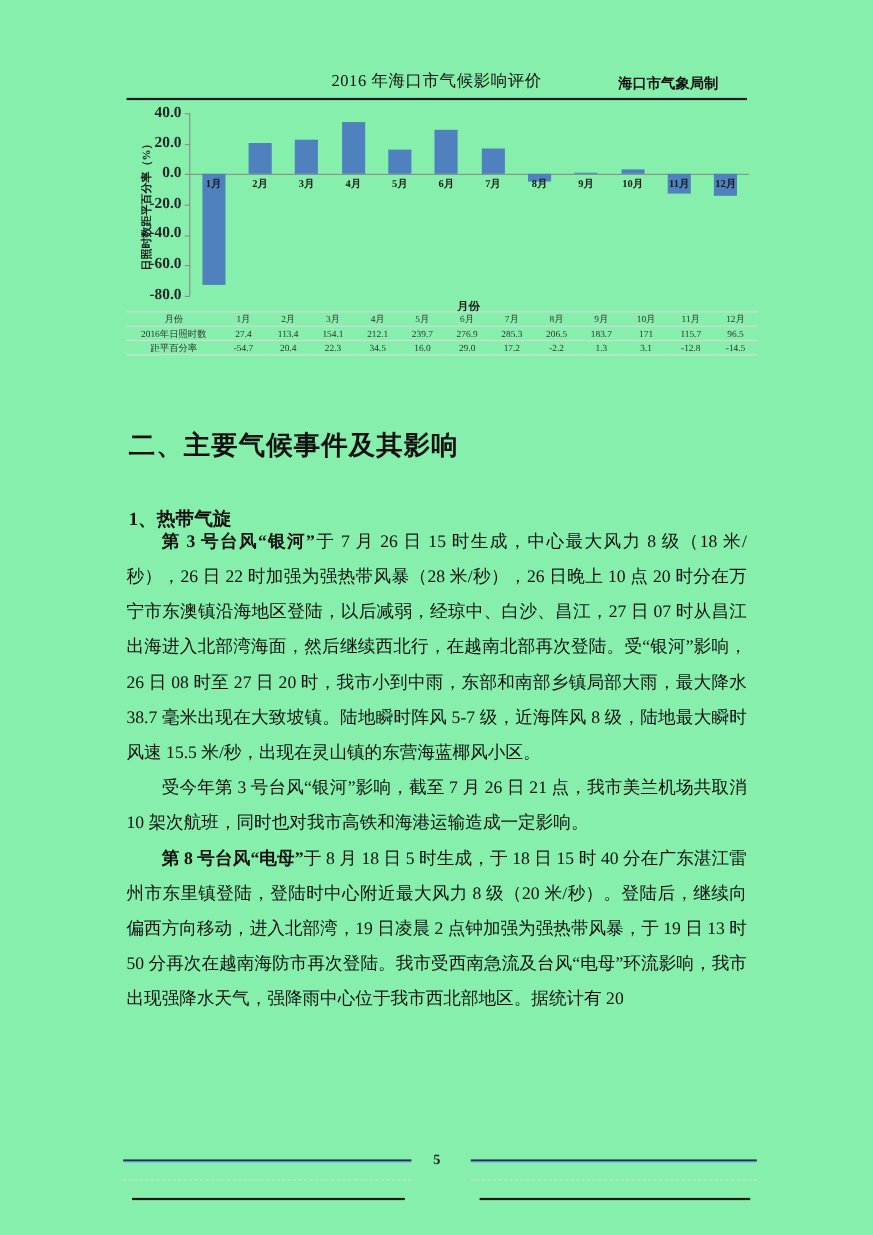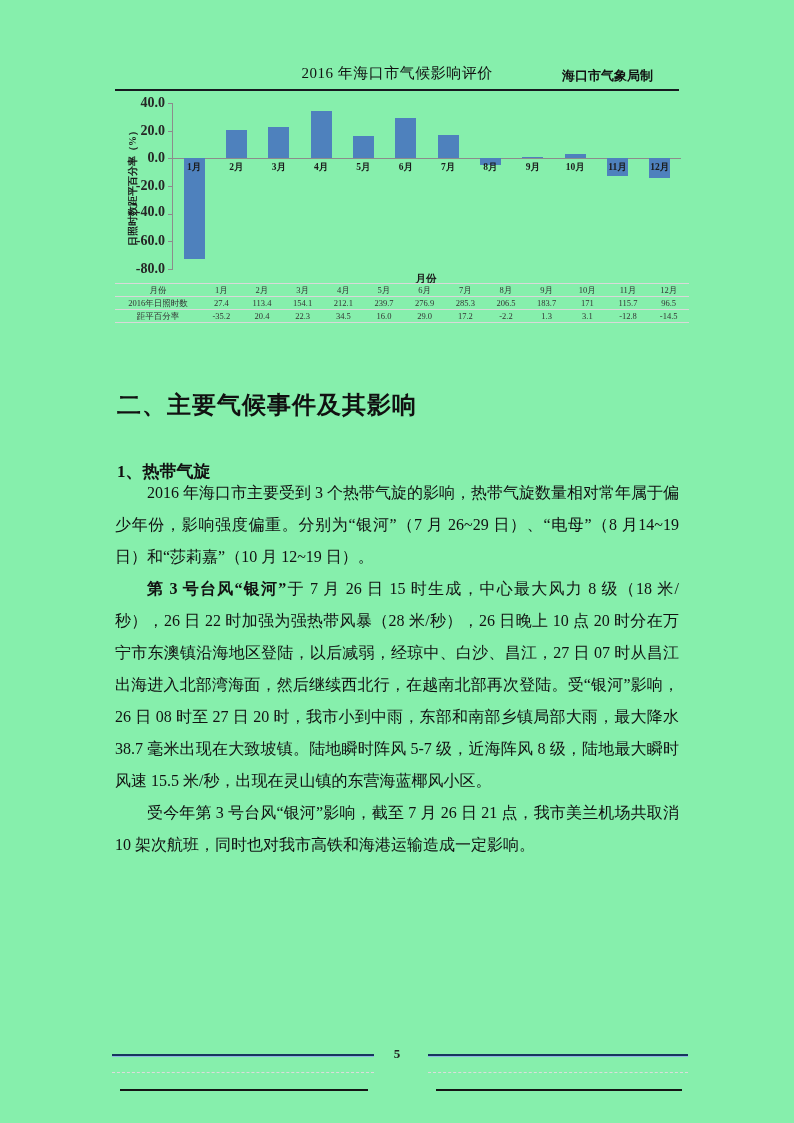--- a/index.html
+++ b/index.html
@@ -153,43 +153,43 @@
         <div class="cell">212.1</div>
         <div class="cell">239.7</div>
         <div class="cell">276.9</div>
         <div class="cell">285.3</div>
         <div class="cell">206.5</div>
         <div class="cell">183.7</div>
         <div class="cell">171</div>
         <div class="cell">115.7</div>
         <div class="cell">96.5</div>
         <div class="cell">距平百分率</div>
-        <div class="cell">-35.2</div>
+        <div class="cell">-54.7</div>
         <div class="cell">20.4</div>
         <div class="cell">22.3</div>
         <div class="cell">34.5</div>
         <div class="cell">16.0</div>
         <div class="cell">29.0</div>
         <div class="cell">17.2</div>
         <div class="cell">-2.2</div>
         <div class="cell">1.3</div>
         <div class="cell">3.1</div>
         <div class="cell">-12.8</div>
         <div class="cell">-14.5</div>
       </div>
   </div>
 
 
   <div class="section-heading">二、主要气候事件及其影响</div>
   <div class="sub-heading">1、热带气旋</div>
 
   <div class="body-text">
-    <p><span class="lead"></span><span>2016 年海口市主要受到 3 个热带气旋的影响，热带气旋数量相对常年属于偏少年份，影响强度偏重。分别为“银河”（7 月 26~29 日）、“电母”（8 月14~19 日）和“莎莉嘉”（10 月 12~19 日）。</span></p>
     <p><span class="lead">第 3 号台风“银河”</span><span>于 7 月 26 日 15 时生成，中心最大风力 8 级（18 米/秒），26 日 22 时加强为强热带风暴（28 米/秒），26 日晚上 10 点 20 时分在万宁市东澳镇沿海地区登陆，以后减弱，经琼中、白沙、昌江，27 日 07 时从昌江出海进入北部湾海面，然后继续西北行，在越南北部再次登陆。受“银河”影响，26 日 08 时至 27 日 20 时，我市小到中雨，东部和南部乡镇局部大雨，最大降水 38.7 毫米出现在大致坡镇。陆地瞬时阵风 5-7 级，近海阵风 8 级，陆地最大瞬时风速 15.5 米/秒，出现在灵山镇的东营海蓝椰风小区。</span></p>
     <p><span class="lead"></span><span>受今年第 3 号台风“银河”影响，截至 7 月 26 日 21 点，我市美兰机场共取消 10 架次航班，同时也对我市高铁和海港运输造成一定影响。</span></p>
+    <p><span class="lead">第 8 号台风“电母”</span><span>于 8 月 18 日 5 时生成，于 18 日 15 时 40 分在广东湛江雷州市东里镇登陆，登陆时中心附近最大风力 8 级（20 米/秒）。登陆后，继续向偏西方向移动，进入北部湾，19 日凌晨 2 点钟加强为强热带风暴，于 19 日 13 时 50 分再次在越南海防市再次登陆。我市受西南急流及台风“电母”环流影响，我市出现强降水天气，强降雨中心位于我市西北部地区。据统计有 20</span></p>
   </div>
 
   <div class="footer-rule" style="left:112px;top:1054px;width:262px;"></div>
   <div class="footer-rule" style="left:428px;top:1054px;width:260px;"></div>
   <div class="page-number">5</div>
   <div class="footer-dashed" style="left:112px;top:1072px;width:262px;"></div>
   <div class="footer-dashed" style="left:428px;top:1072px;width:260px;"></div>
   <div class="footer-dark" style="left:120px;top:1089px;width:248px;"></div>
   <div class="footer-dark" style="left:436px;top:1089px;width:246px;"></div>
 

